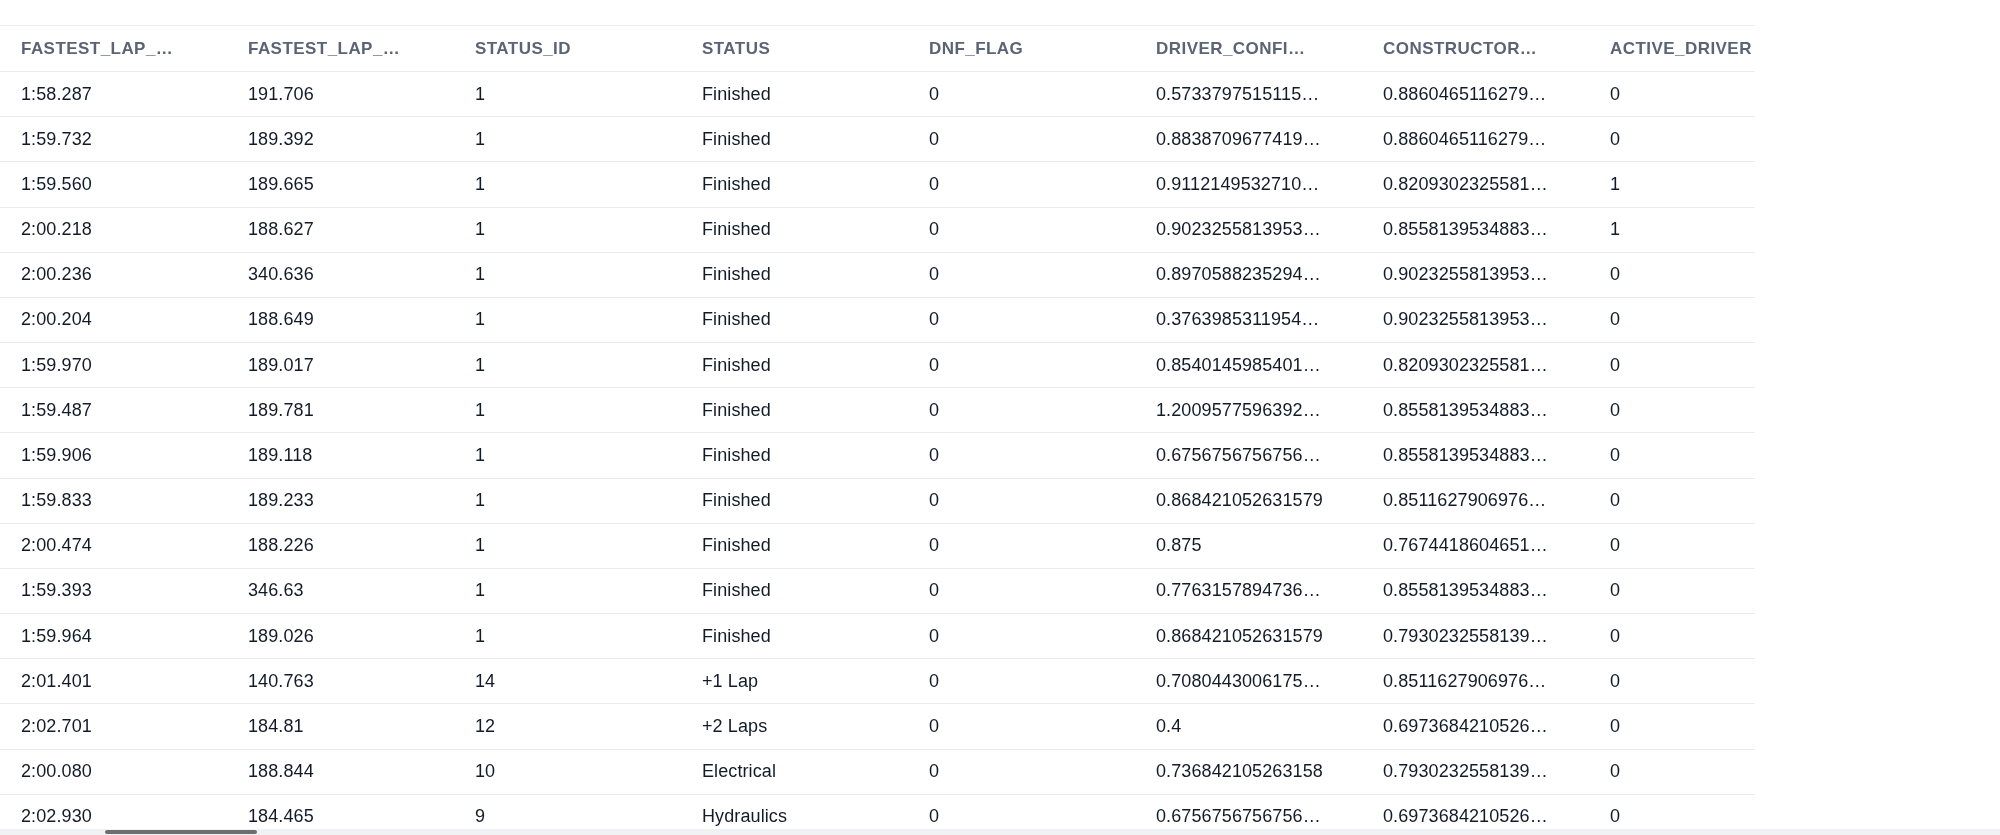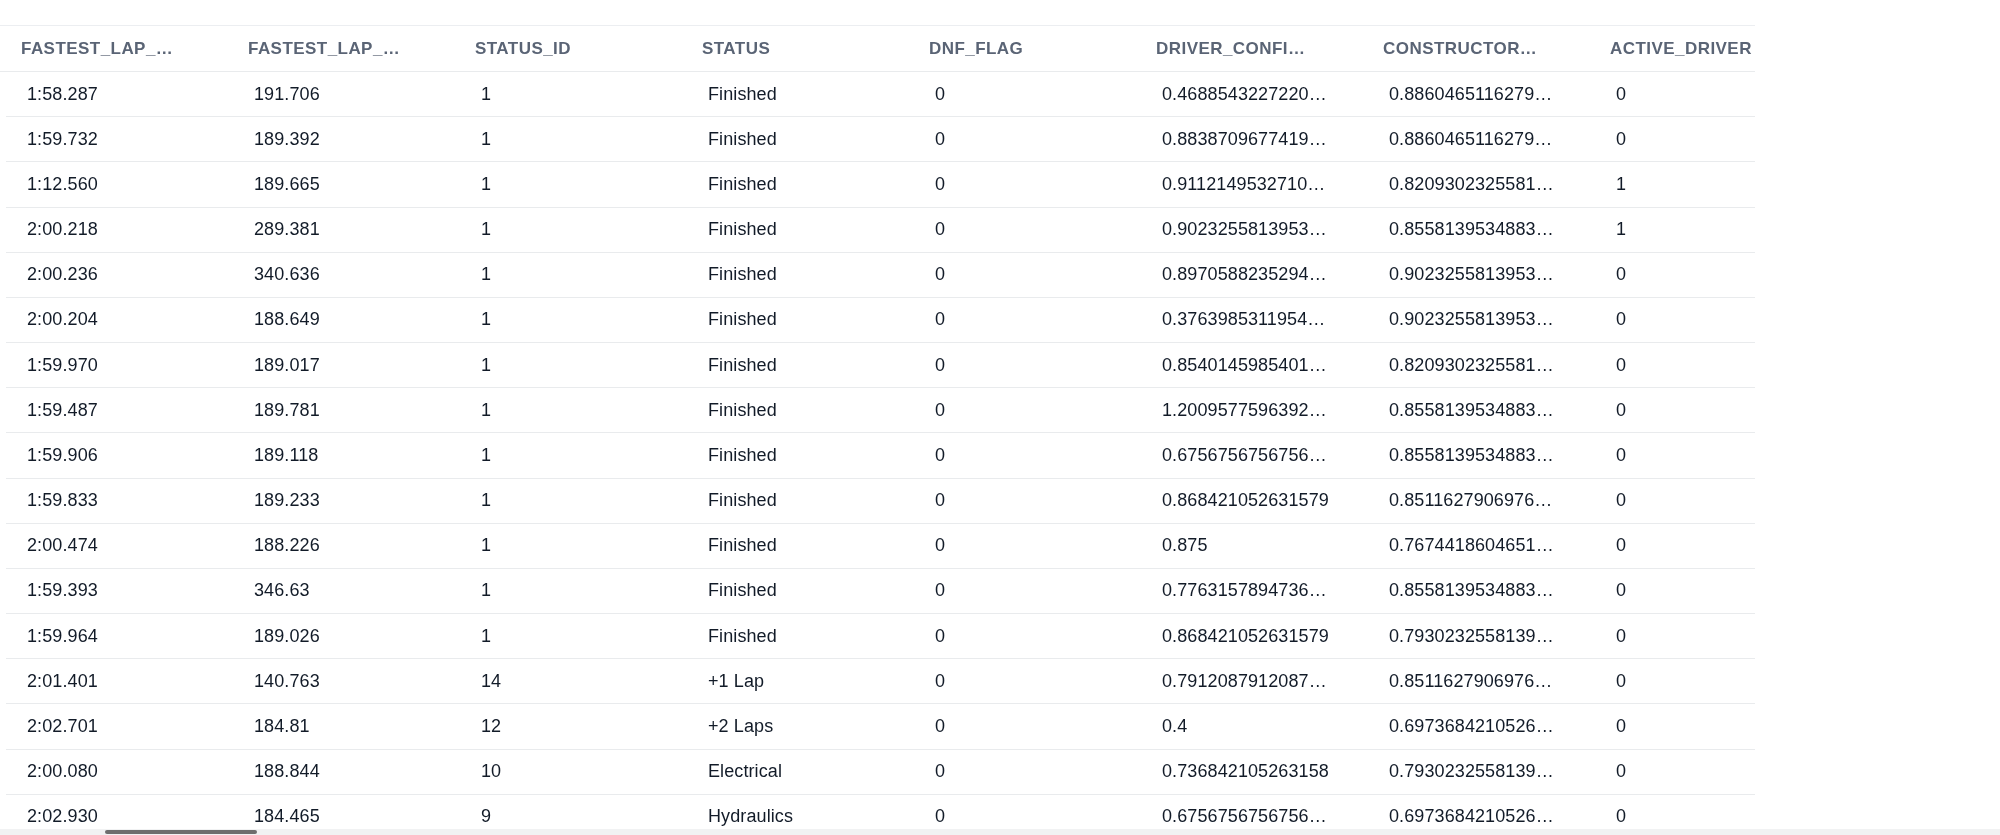--- a/index.html
+++ b/index.html
@@ -42,21 +42,20 @@
     overflow: hidden;
   }
   .row {
     display: grid;
     grid-template-columns: repeat(8, 227px) 1fr;
     height: 45.18px;
     align-items: center;
     padding-left: 21px;
     border-bottom: 1px solid var(--divider-color);
     background: #ffffff;
-    margin-left: 6px;
   }
   .td {
     font-size: 18px;
     color: var(--cell-text-color);
     letter-spacing: 0.1px;
     white-space: nowrap;
     overflow: hidden;
   }
   .hscrollbar {
     position: absolute;
@@ -87,50 +86,50 @@
       <div class="th">ACTIVE_DRIVER</div>
       <div class="th">ACTIVE_CONST…</div>
     </div>
   <div class="tbody">
       <div class="row">
         <div class="td">1:58.287</div>
         <div class="td">191.706</div>
         <div class="td">1</div>
         <div class="td">Finished</div>
         <div class="td">0</div>
-        <div class="td">0.4688543227220…</div>
+        <div class="td">0.5733797515115…</div>
         <div class="td">0.8860465116279…</div>
         <div class="td">0</div>
         <div class="td">1</div>
       </div>
       <div class="row">
         <div class="td">1:59.732</div>
         <div class="td">189.392</div>
         <div class="td">1</div>
         <div class="td">Finished</div>
         <div class="td">0</div>
         <div class="td">0.8838709677419…</div>
         <div class="td">0.8860465116279…</div>
         <div class="td">0</div>
         <div class="td">1</div>
       </div>
       <div class="row">
-        <div class="td">1:12.560</div>
+        <div class="td">1:59.560</div>
         <div class="td">189.665</div>
         <div class="td">1</div>
         <div class="td">Finished</div>
         <div class="td">0</div>
         <div class="td">0.9112149532710…</div>
         <div class="td">0.8209302325581…</div>
         <div class="td">1</div>
         <div class="td">1</div>
       </div>
       <div class="row">
         <div class="td">2:00.218</div>
-        <div class="td">289.381</div>
+        <div class="td">188.627</div>
         <div class="td">1</div>
         <div class="td">Finished</div>
         <div class="td">0</div>
         <div class="td">0.9023255813953…</div>
         <div class="td">0.8558139534883…</div>
         <div class="td">1</div>
         <div class="td">1</div>
       </div>
       <div class="row">
         <div class="td">2:00.236</div>
@@ -230,21 +229,21 @@
         <div class="td">0.7930232558139…</div>
         <div class="td">0</div>
         <div class="td">1</div>
       </div>
       <div class="row">
         <div class="td">2:01.401</div>
         <div class="td">140.763</div>
         <div class="td">14</div>
         <div class="td">+1 Lap</div>
         <div class="td">0</div>
-        <div class="td">0.7912087912087…</div>
+        <div class="td">0.7080443006175…</div>
         <div class="td">0.8511627906976…</div>
         <div class="td">0</div>
         <div class="td">1</div>
       </div>
       <div class="row">
         <div class="td">2:02.701</div>
         <div class="td">184.81</div>
         <div class="td">12</div>
         <div class="td">+2 Laps</div>
         <div class="td">0</div>

